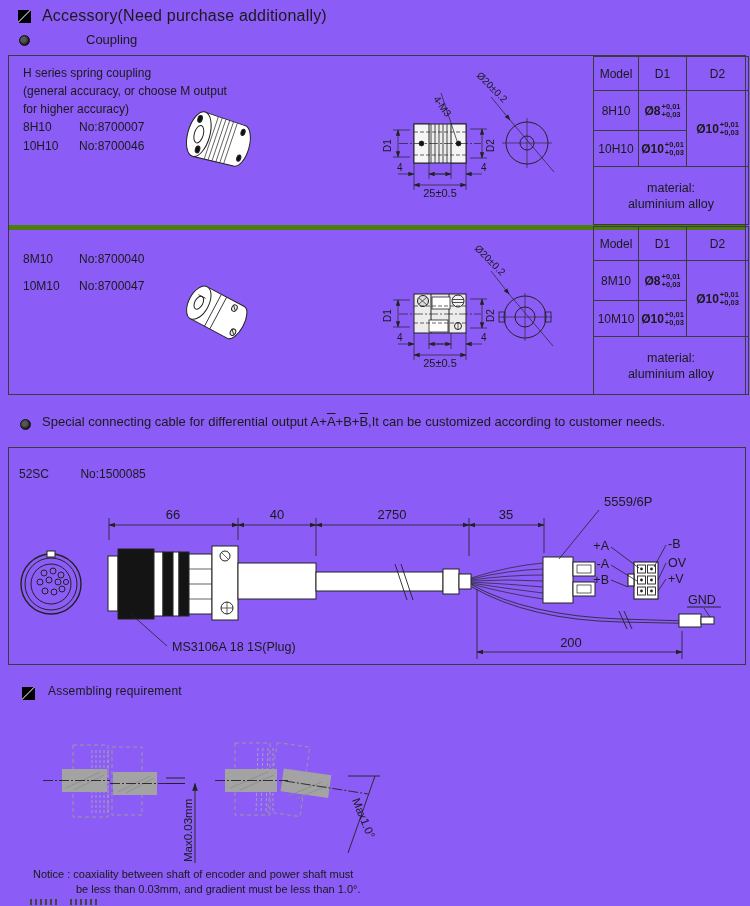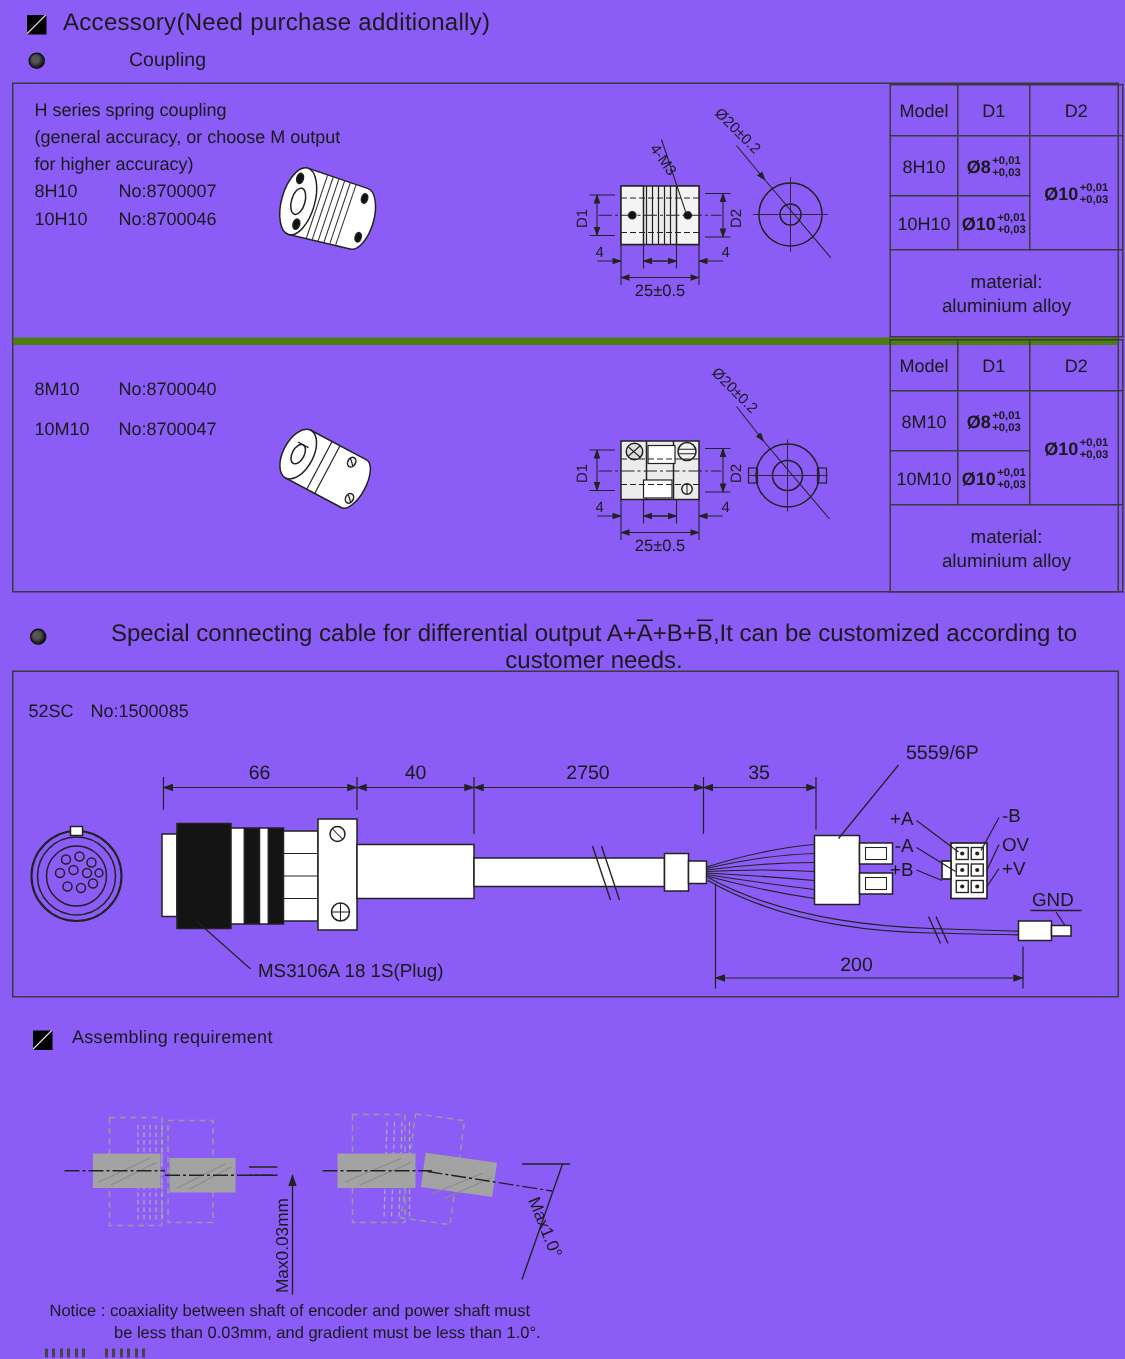--- a/index.html
+++ b/index.html
@@ -33,28 +33,28 @@
   table.spec { position:absolute; left:584px; top:0; width:152px; height:169px;
     border-collapse:collapse; font-size:12px; table-layout:fixed; }
   table.spec td { border:1px solid #3a3a3a; text-align:center; vertical-align:middle; padding:0; }
   td.w-model { width:44px; } td.w-d1 { width:47px; } td.w-d2 { width:61px; }
   tr.sp-head { height:34px; } tr.sp-r1 { height:40px; } tr.sp-r2 { height:36px; }
   td.mat { text-align:left; vertical-align:top; padding:4px 2px 0 7px; font-size:12.5px; line-height:16px; }
   .dim-val { display:inline-flex; align-items:center; justify-content:center;font-weight:bold; }
   .tol { display:inline-flex; flex-direction:column; font-size:7.5px; line-height:7.5px; margin-left:1px; text-align:left; }
 
   
-  .note-line { position:absolute; left:42px; top:414px; font-size:16px;text-align:center; }
+  .note-line { position:absolute; left:42px; top:414px; font-size:13px; }
   .ovl { text-decoration:overline; }
 
   
   .cable-box { position:absolute; left:8px; top:447px; width:736px; height:216px;
     border:1px solid #3a3a3a; }
   .cable-label { position:absolute; left:10px; top:19px; font-size:12px; }
-  .cable-label .no { margin-left:8px; }
+  .cable-label .no { margin-left:28px; }
 
   svg text { font-family:"Liberation Sans", sans-serif; fill:#1a1a1a; }
 
   
   .notice { position:absolute; font-size:11px; line-height:13px; }
   .clip-frag { position:absolute; left:30px; top:899px; width:70px; height:6px;
     background:
       repeating-linear-gradient(90deg,#444 0 2px,transparent 2px 5px) 0 0/30px 6px no-repeat,
       repeating-linear-gradient(90deg,#444 0 2px,transparent 2px 5px) 40px 0/30px 6px no-repeat; }
 </style>

